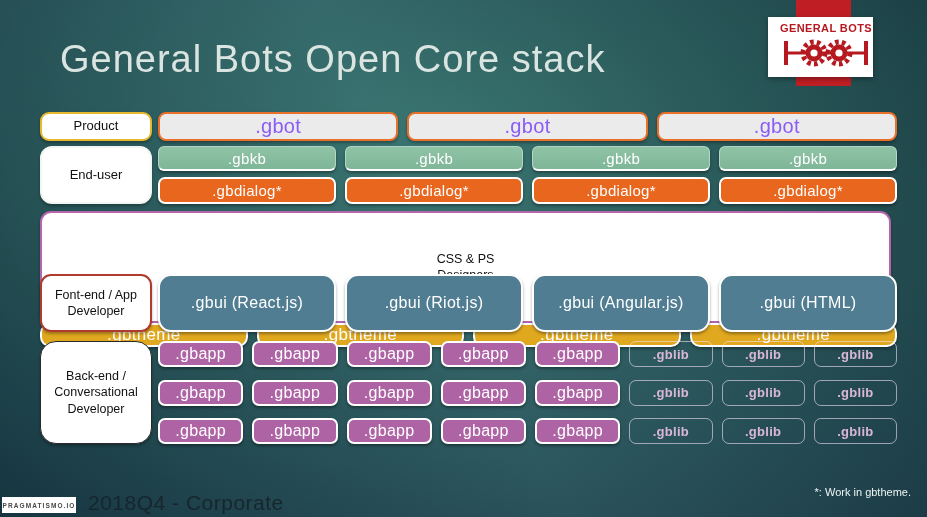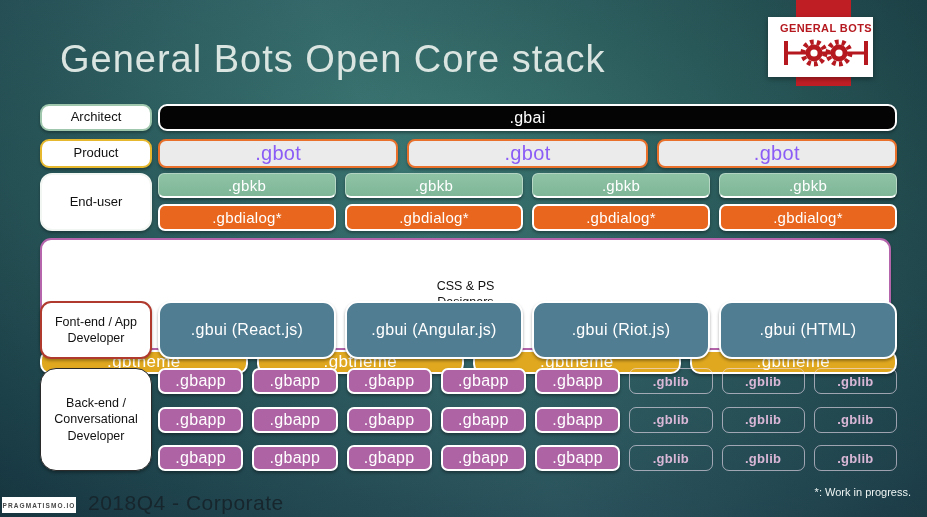--- a/index.html
+++ b/index.html
@@ -102,28 +102,20 @@
       <circle cx="34" cy="19" r="8.5" fill="#b5191f"></circle>
       <circle cx="34" cy="19" r="3.6" fill="#ffffff"></circle>
       <circle cx="59" cy="19" r="11" fill="none" stroke="#b5191f" stroke-width="5" stroke-dasharray="3.6 3.2"></circle>
       <circle cx="59" cy="19" r="8.5" fill="#b5191f"></circle>
       <circle cx="59" cy="19" r="3.6" fill="#ffffff"></circle>
     </svg>
   </div>
 
   <div class="stack">
 
-    <div class="srow r-architect">
-      <div class="lbl lbl-architect">Architect</div>
-      <div class="content">
-          <div class="boxes">
-        <div class="tile gbai">.gbai</div>
-      </div>
-        </div>
-    </div>
 
     <div class="srow r-product">
       <div class="lbl lbl-product">Product</div>
       <div class="content">
           <div class="boxes">
         <div class="tile gbot">.gbot</div>
         <div class="tile gbot">.gbot</div>
         <div class="tile gbot">.gbot</div>
       </div>
         </div>
@@ -161,22 +153,22 @@
       </div>
         </div>
     </div>
 
     <div class="srow r-frontend">
       <div class="lbl lbl-frontend">Font-end / App
 Developer</div>
       <div class="content">
           <div class="boxes">
         <div class="tile gbui">.gbui (React.js)</div>
+        <div class="tile gbui">.gbui (Riot.js)</div>
         <div class="tile gbui">.gbui (Angular.js)</div>
-        <div class="tile gbui">.gbui (Riot.js)</div>
         <div class="tile gbui">.gbui (HTML)</div>
       </div>
         </div>
     </div>
 
     <div class="srow r-backend">
       <div class="lbl lbl-backend">Back-end /
 Conversational
 Developer</div>
       <div class="content">
@@ -212,15 +204,15 @@
           <div class="tile gblib">.gblib</div>
         </div>
       </div>
         </div>
     </div>
 
   </div>
 
   <div class="badge">PRAGMATISMO.IO</div>
   <div class="edition">2018Q4 - Corporate</div>
-  <div class="note">*: Work in progress.</div>
+  <div class="note">*: Work in gbtheme.</div>
 
 </div>
 
 </body></html>

